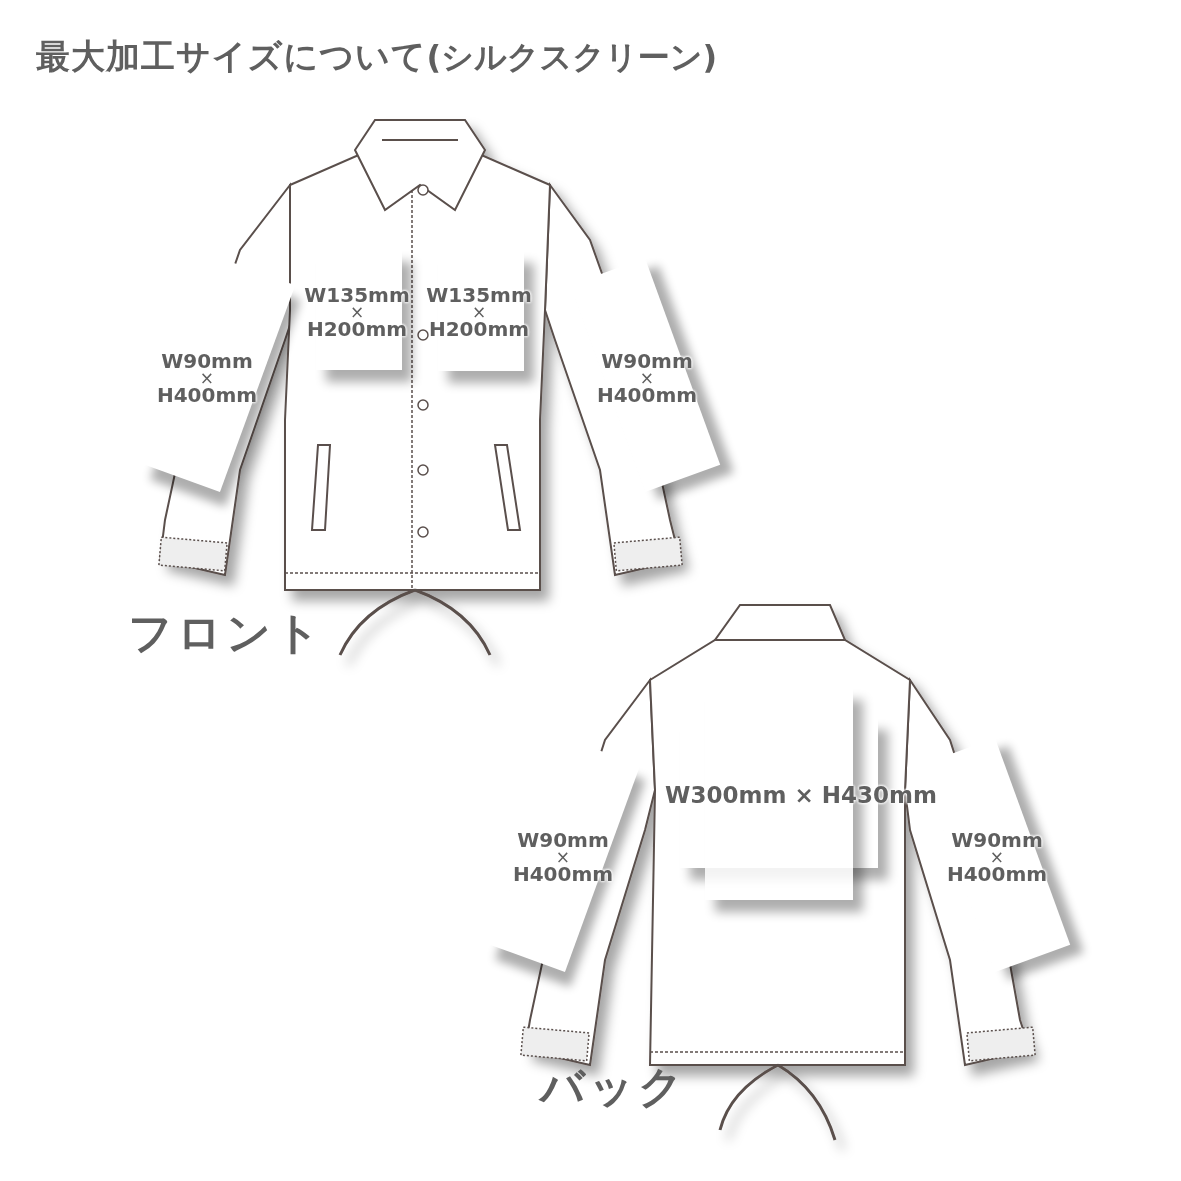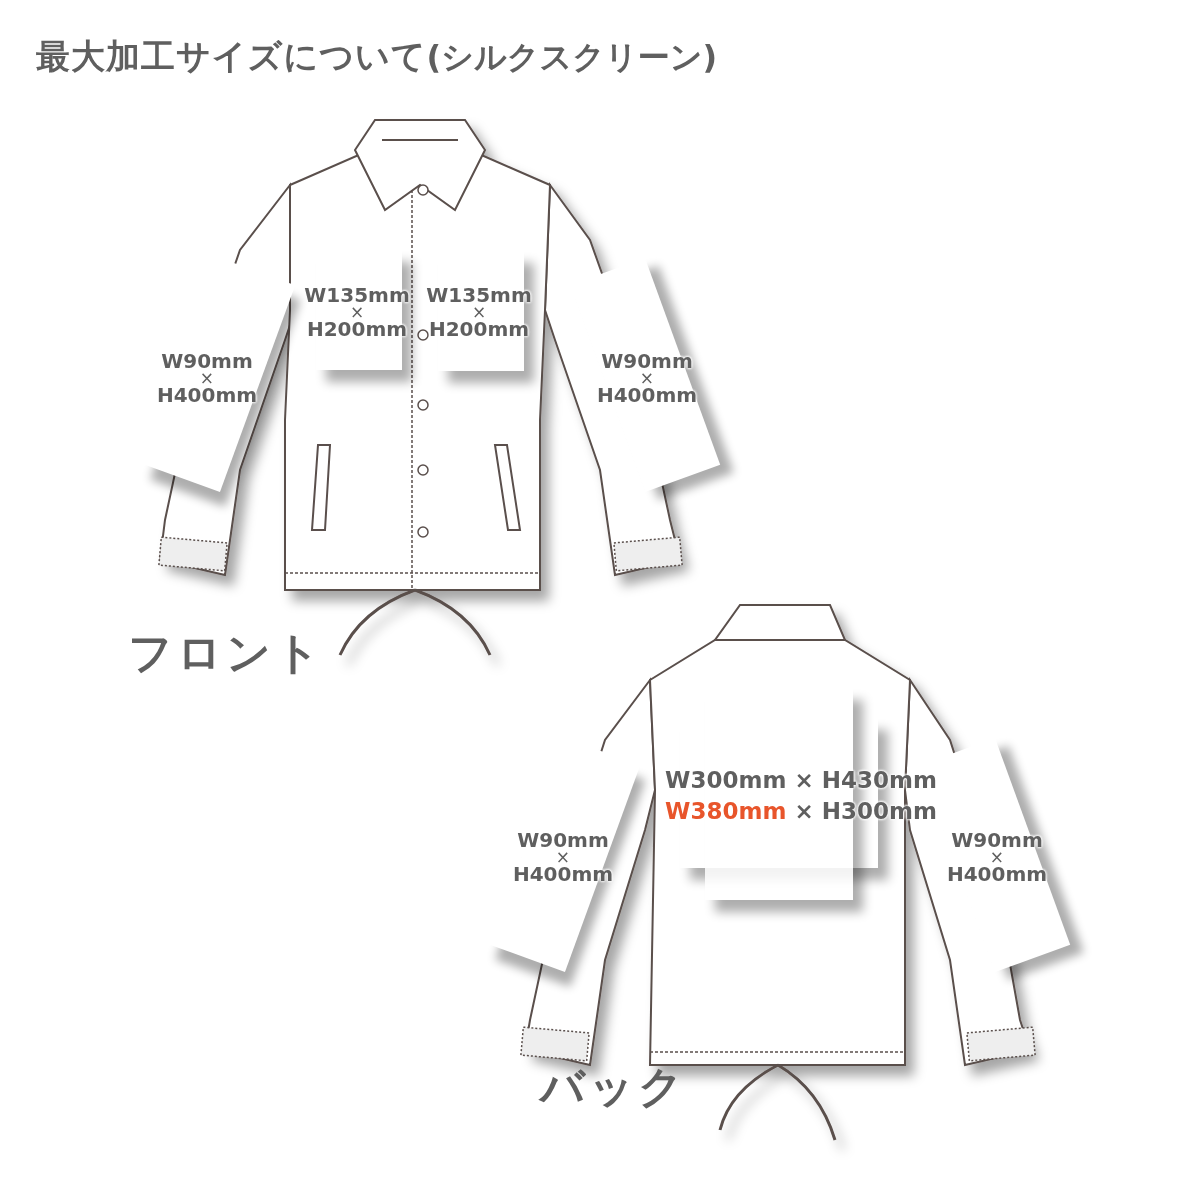--- a/index.html
+++ b/index.html
@@ -89,31 +89,30 @@
 <div class="dim small" style="left:357px; top:312px;">
   <span>W135mm</span><span class="x">×</span><span>H200mm</span>
 </div>
 <div class="dim small" style="left:479px; top:312px;">
   <span>W135mm</span><span class="x">×</span><span>H200mm</span>
 </div>
 <div class="dim small" style="left:647px; top:378px;">
   <span>W90mm</span><span class="x">×</span><span>H400mm</span>
 </div>
 
-<div class="view-label" style="left:128px; top:624px;">フロント</div>
+<div class="view-label" style="left:128px; top:604px;">フロント</div>
 
 <div class="area ghost" style="left:680px; top:718px; width:198px; height:150px;"></div>
 <div class="area ghost" style="left:705px; top:688px; width:148px; height:212px;"></div>
 <div class="area" style="left:525px; top:745px; width:80px; height:220px; transform:rotate(20deg);"></div>
 <div class="area" style="left:955px; top:745px; width:80px; height:220px; transform:rotate(-20deg);"></div>
 
 <div class="dim small" style="left:563px; top:857px;">
   <span>W90mm</span><span class="x">×</span><span>H400mm</span>
 </div>
 <div class="dim big" style="left:801px; top:796px;">
   <span style="display:block">W300mm × H430mm</span>
-  <span style="display:block"><span class="accent">W380mm</span><span> × H300mm</span></span>
 </div>
 <div class="dim small" style="left:997px; top:857px;">
   <span>W90mm</span><span class="x">×</span><span>H400mm</span>
 </div>
 
 <div class="view-label" style="left:540px; top:1058px;">バック</div>
 
 </body></html>

